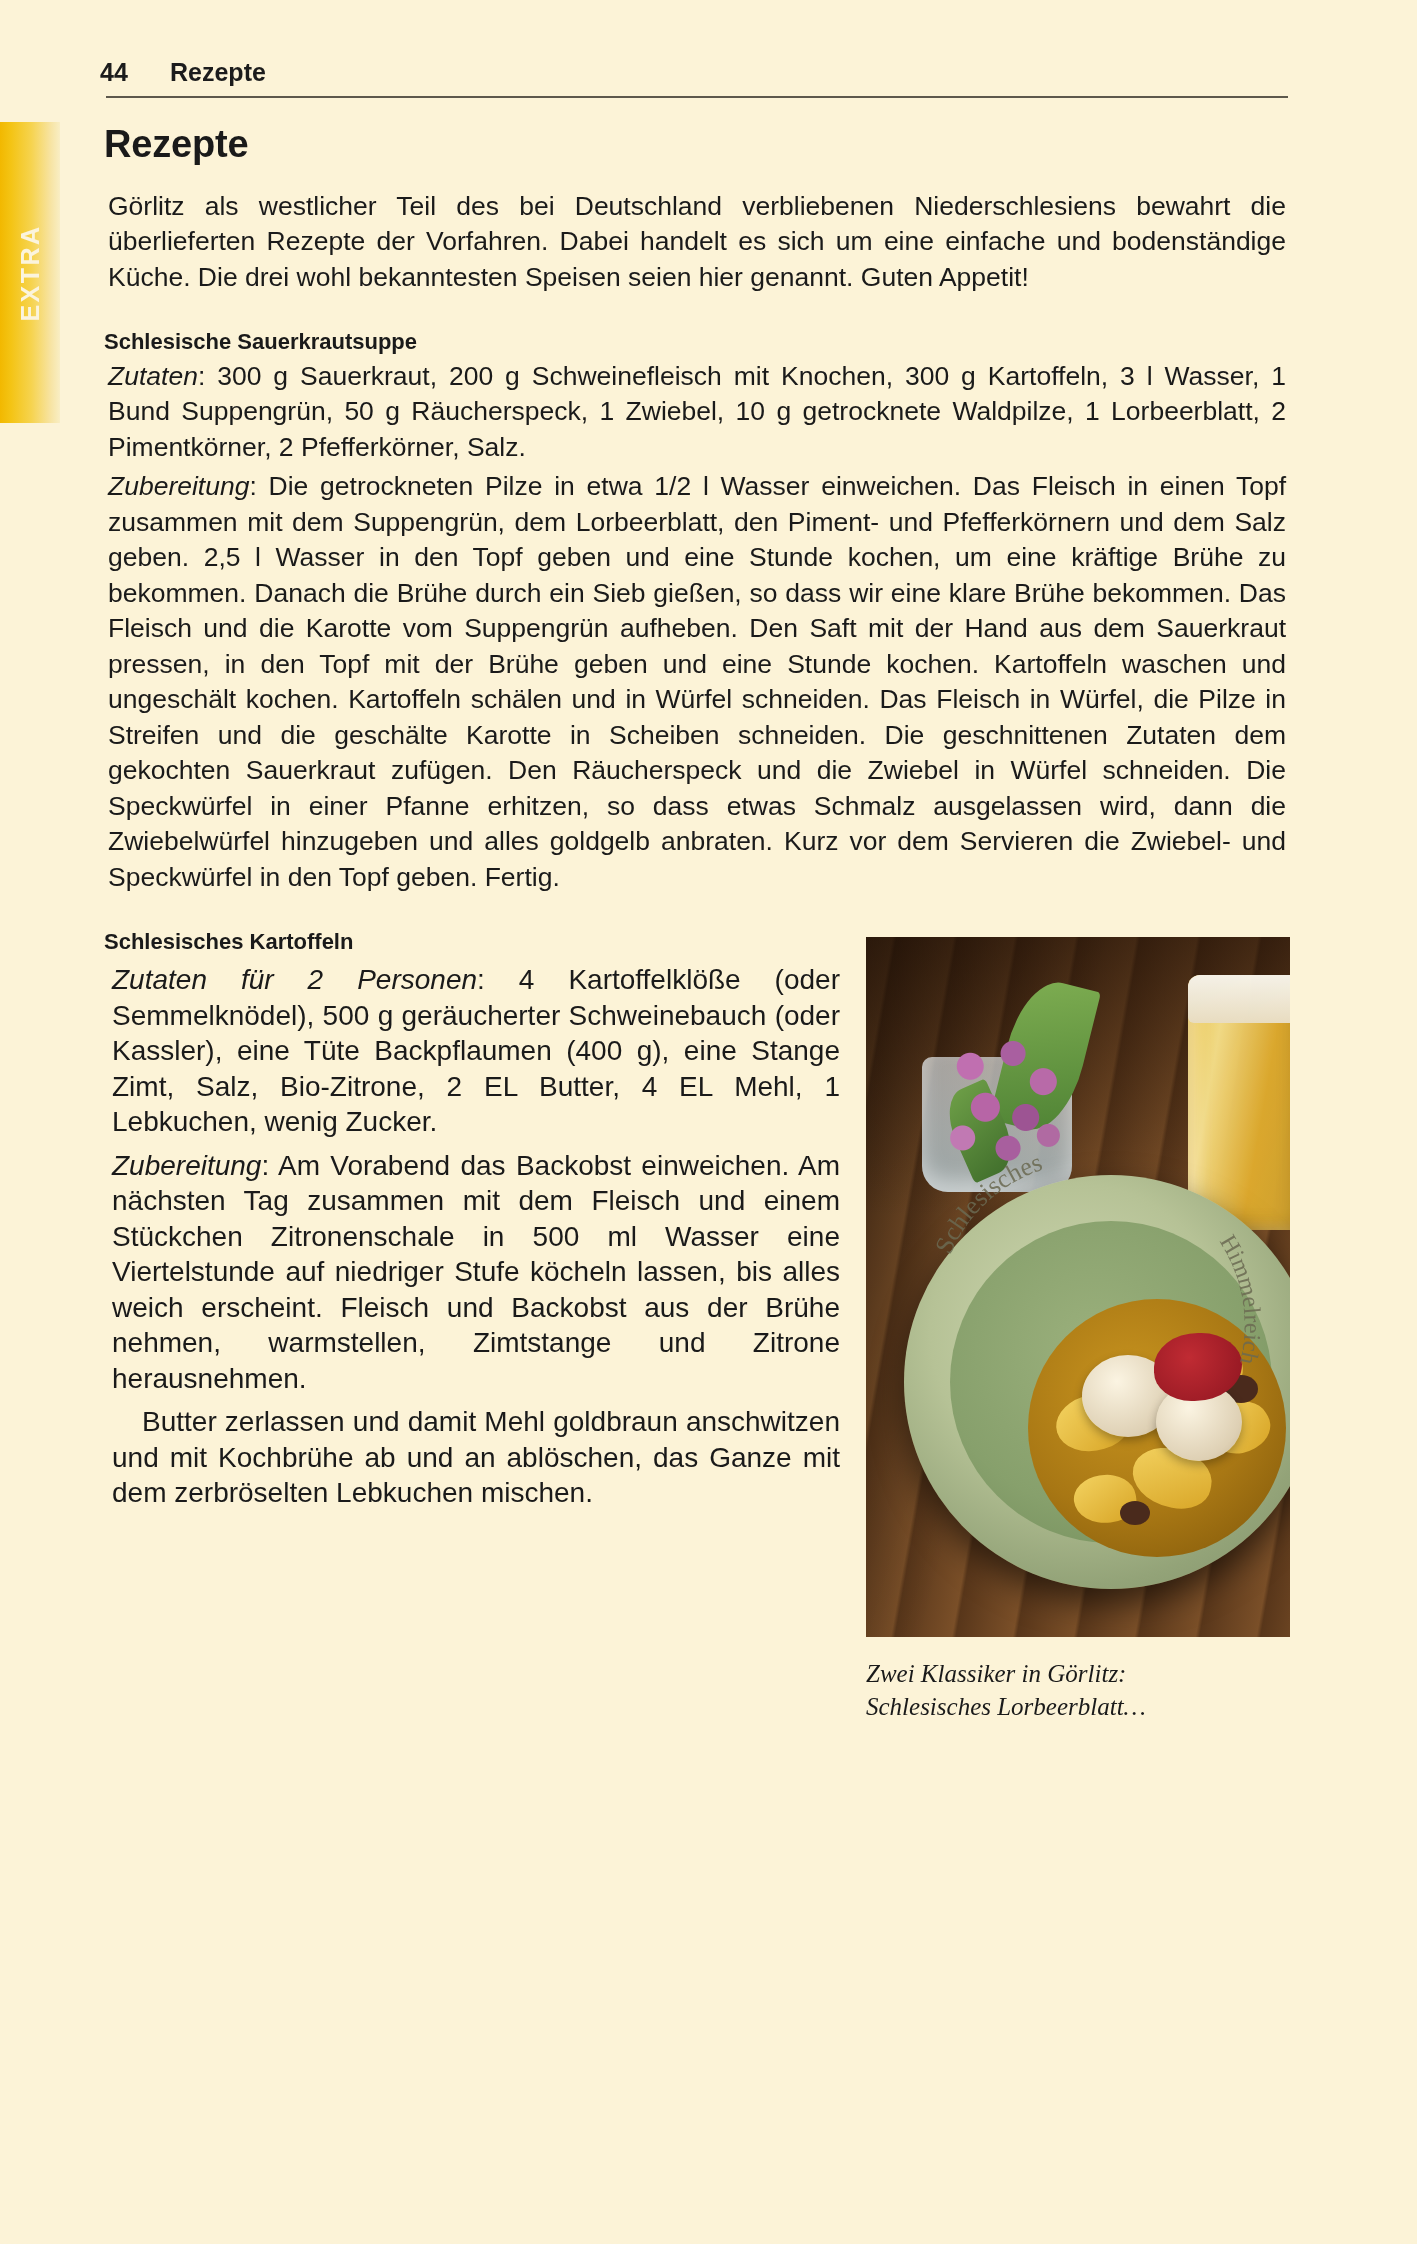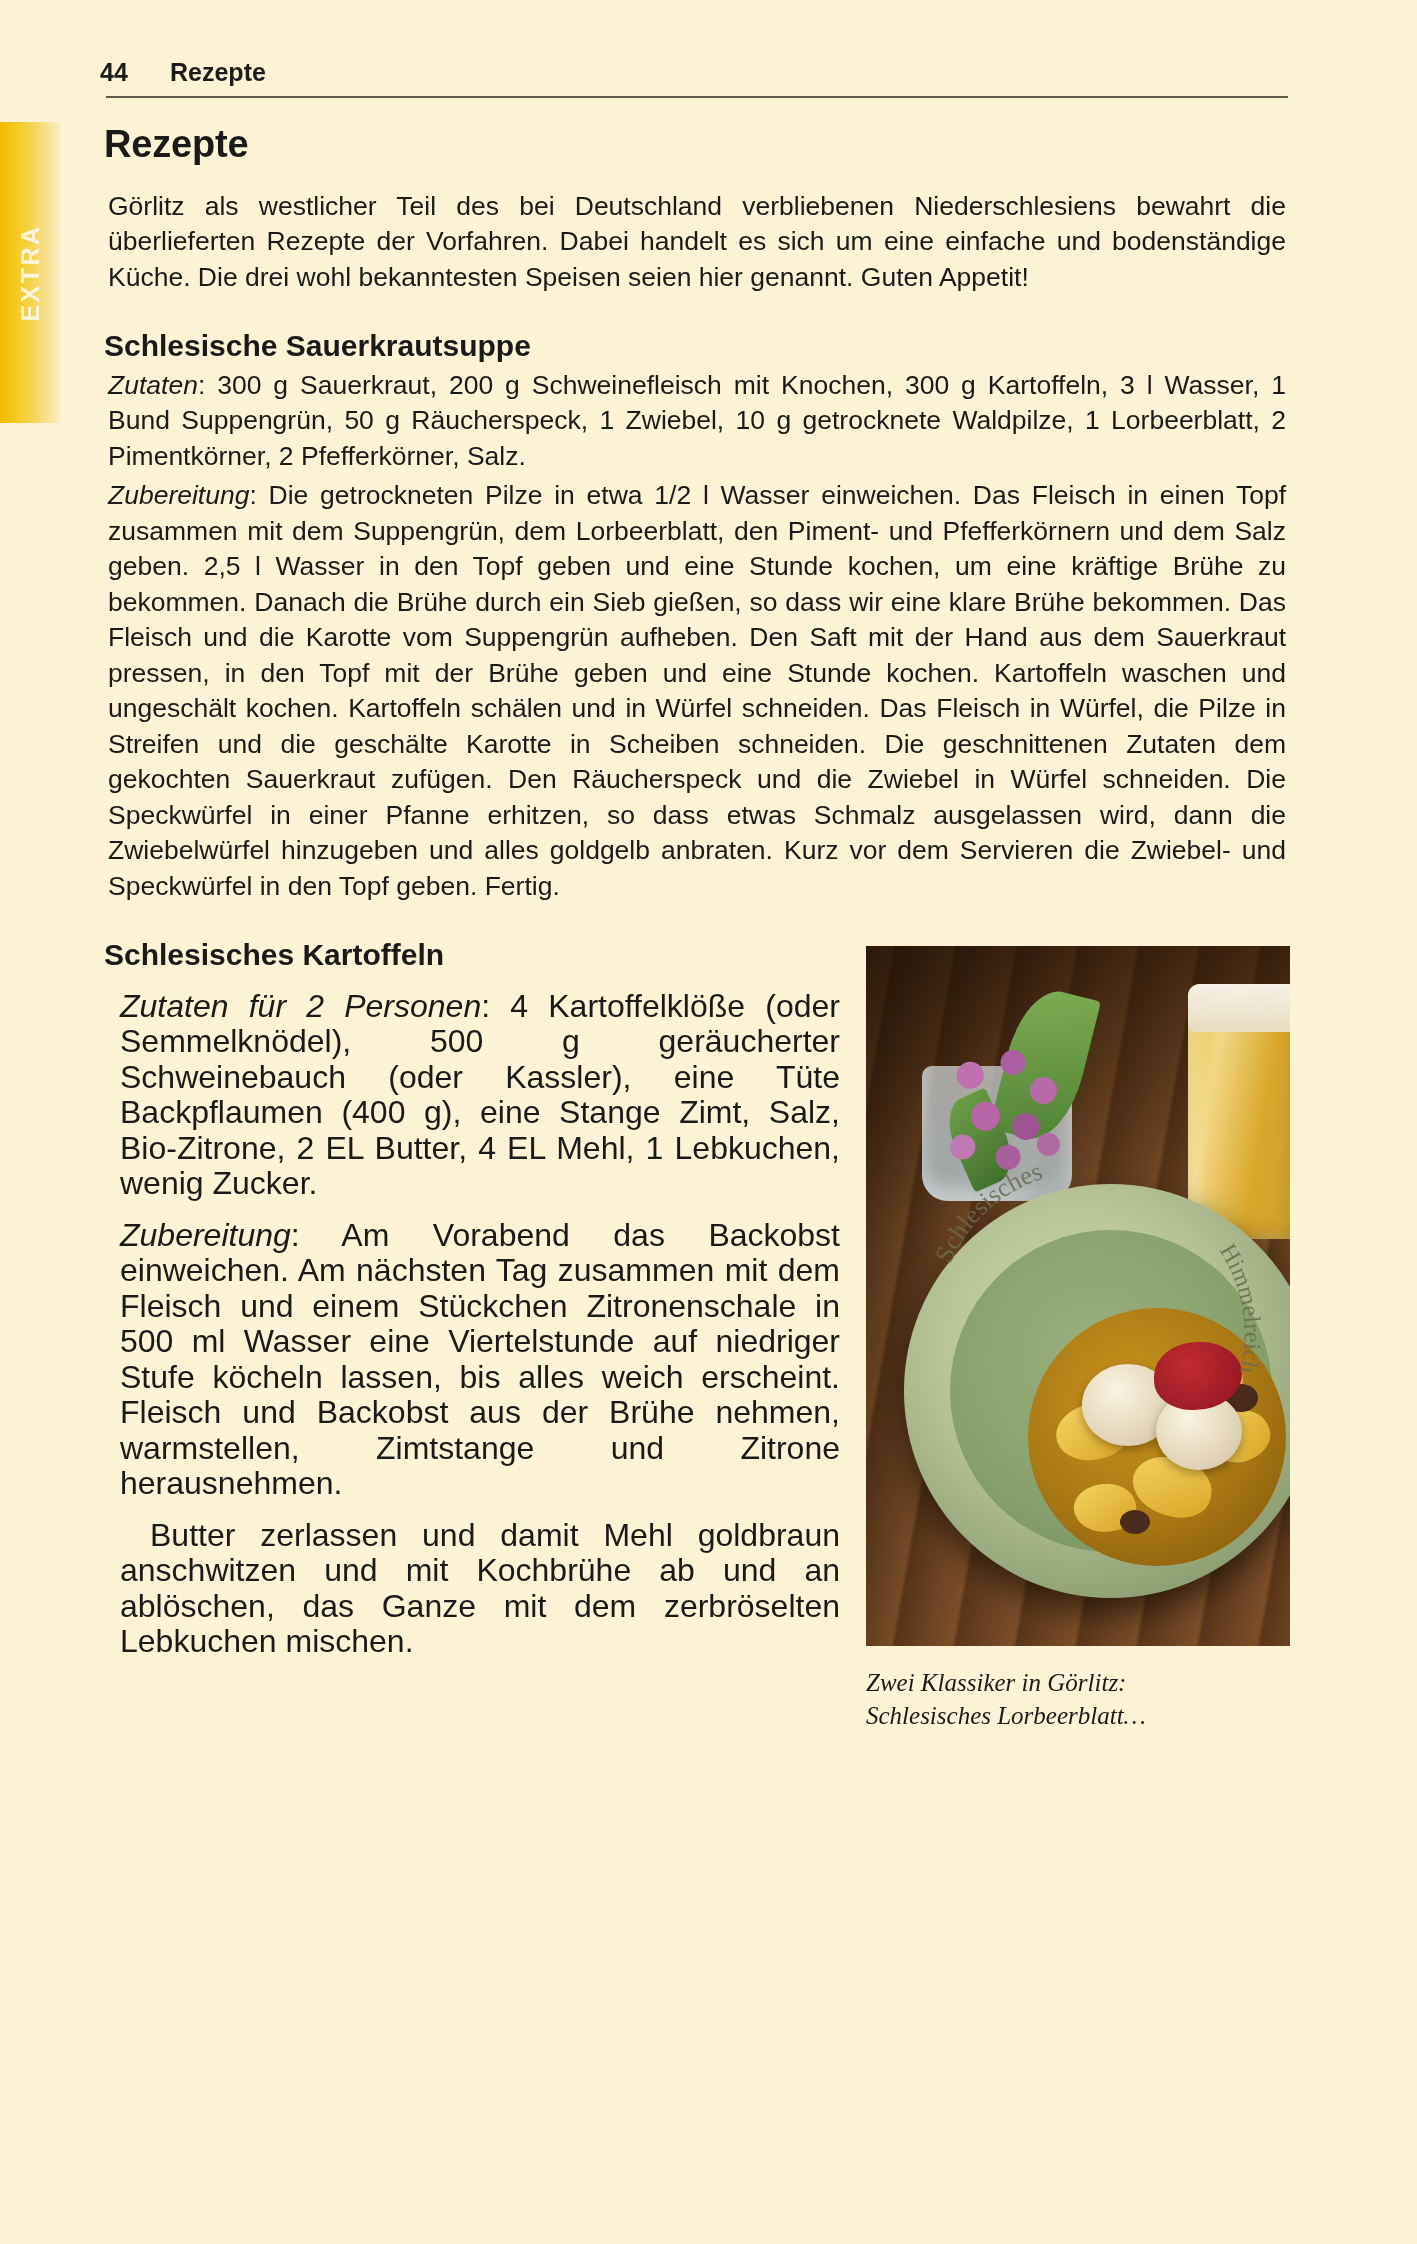--- a/index.html
+++ b/index.html
@@ -71,21 +71,21 @@
   }
   p.body{
     font-size:26.5px;
     line-height:35.5px;
     margin:4px;
     text-align:justify;
     text-justify:inter-word;
     hyphens:manual;
   }
   h2.recipe{
-    font-size:30px;
+    font-size:22px;
     font-weight:bold;
     margin:34px 0 4px 0;
     line-height:1.15;
   }
   .ital{font-style:italic;}
 
   
   .himmel-wrap{
     position:relative;
     margin-top:30px;
@@ -104,24 +104,24 @@
   }
   .cap{
     font-family:"Liberation Serif", serif;
     font-style:italic;
     font-size:25px;
     line-height:33px;
     margin-top:20px;
     color:#1a1a1a;
   }
   .narrow{
-    font-size:32px;
+    font-size:28px;
     line-height:35.5px;
     text-align:justify;
-    margin:16px;
+    margin:8px;
   }
   .indent{text-indent:30px;}
 
   
   .wood{
     position:absolute;inset:0;
     background:
       linear-gradient(105deg, rgba(0,0,0,.35) 0%, rgba(0,0,0,0) 40%),
       repeating-linear-gradient(100deg,
         #6b4422 0px,#7a4f28 26px,#58361a 30px,#6b4422 60px),

